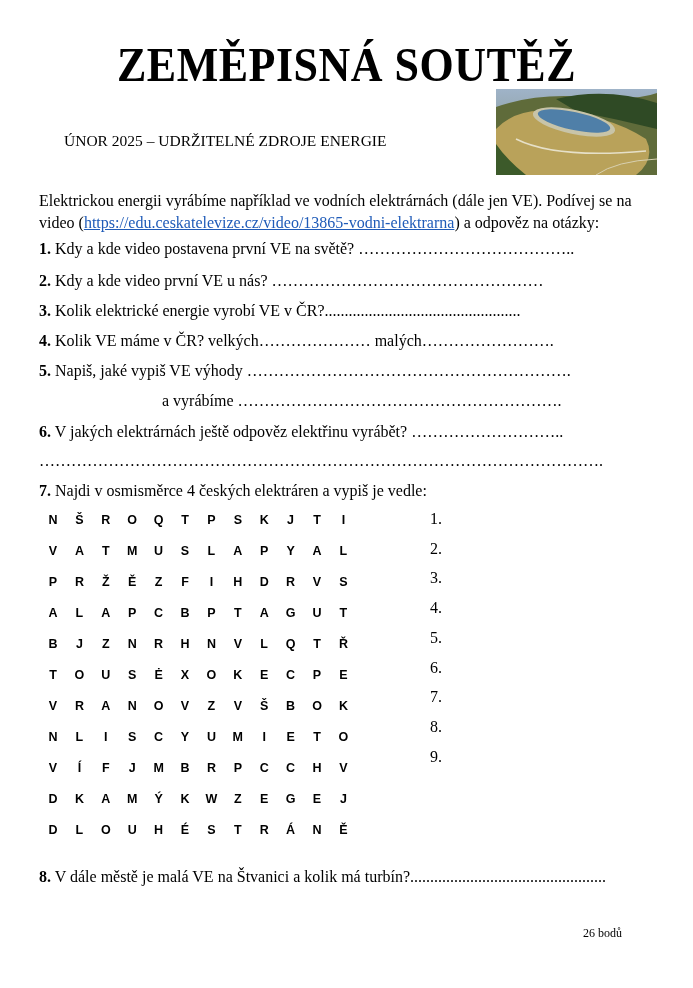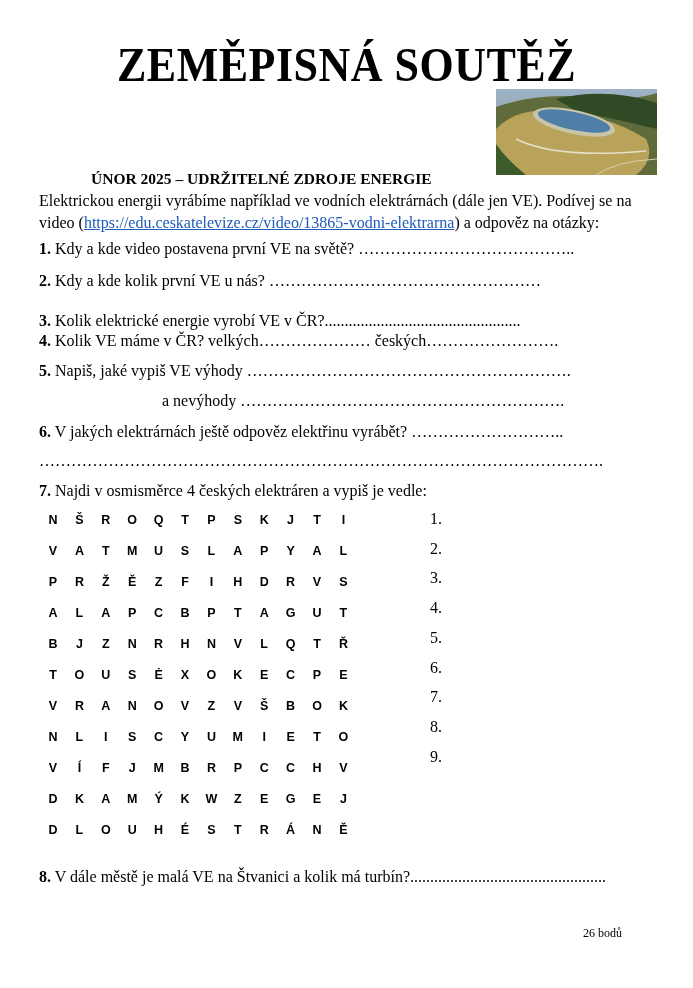--- a/index.html
+++ b/index.html
@@ -1,21 +1,21 @@
 <!DOCTYPE html>
 <html><head>
 <meta charset="utf-8">
 <style>
   html, body { margin: 0; padding: 0; background: #ffffff; }
   body { width: 693px; height: 988px; position: relative; overflow: hidden;
          font-family: "Liberation Serif", serif; color: #000; }
   .title { position: absolute; top: 38px; left: 0; width: 693px; text-align: center;
            font-size: 44px; font-weight: bold; letter-spacing: 0.5px;
            transform: scaleY(1.08); transform-origin: top center; }
-  .subtitle { position: absolute; top: 132px; left: 91px; font-size: 15.5px; font-weight: bold; margin-top: 38px; }
+  .subtitle { position: absolute; top: 132px; left: 64px; font-size: 15.5px; font-weight: normal; }
   .photo { position: absolute; top: 89px; left: 496px; width: 161px; height: 86px; overflow: hidden; }
   .intro { position: absolute; top: 190px; left: 39px; width: 620px; font-size: 16px; line-height: 22px; }
   .intro a { color: #1f5bb8; text-decoration: underline; }
   .q { position: absolute; left: 39px; font-size: 16px; white-space: nowrap; }
   .q b { font-weight: bold; }
   .grid { position: absolute; top: 513px; left: 47px; }
   .row { position: absolute; left: 0; height: 20px; }
   .cell { position: absolute; width: 20px; text-align: center; top: 0;
           font-family: "Liberation Sans", sans-serif; font-weight: bold; font-size: 12.5px; }
   .answers { position: absolute; top: 510px; left: 430px; }
@@ -46,25 +46,25 @@
     <path d="M20 50 Q60 70 150 62" stroke="#e6e0c8" stroke-width="1.5" fill="none"></path>
     <path d="M100 86 Q120 72 161 70" stroke="#d8d0b0" stroke-width="1" fill="none"></path>
   </svg>
 </div>
 
 <div class="intro">
   <span>Elektrickou energii vyrábíme například ve vodních elektrárnách (dále jen VE). Podívej se na video (</span><a>https://edu.ceskatelevize.cz/video/13865-vodni-elektrarna</a><span>) a odpověz na otázky:</span>
 </div>
 
 <div class="q" style="top:240px"><b>1.</b><span> Kdy a kde video postavena první VE na světě? …………………………………..</span></div>
-<div class="q" style="top:272px"><b>2.</b><span> Kdy a kde kolik první VE u nás? ……………………………………………</span></div>
-<div class="q" style="top:312px"><b>3.</b><span> Kolik elektrické energie vyrobí VE v ČR?.................................................</span></div>
-<div class="q" style="top:332px"><b>4.</b><span> Kolik VE máme v ČR?  velkých………………… českých…………………….</span></div>
+<div class="q" style="top:272px"><b>2.</b><span> Kdy a kde video první VE u nás? ……………………………………………</span></div>
+<div class="q" style="top:302px"><b>3.</b><span> Kolik elektrické energie vyrobí VE v ČR?.................................................</span></div>
+<div class="q" style="top:332px"><b>4.</b><span> Kolik VE máme v ČR?  velkých………………… malých…………………….</span></div>
 <div class="q" style="top:362px"><b>5.</b><span> Napiš, jaké vypiš VE výhody …………………………………………………….</span></div>
-<div class="q" style="top:392px; left:162px"><span>a nevýhody …………………………………………………….</span></div>
+<div class="q" style="top:392px; left:162px"><span>a vyrábíme …………………………………………………….</span></div>
 <div class="q" style="top:423px"><b>6.</b><span> V jakých elektrárnách ještě odpověz elektřinu vyrábět?  ………………………..</span></div>
 <div class="q" style="top:452px"><span>…………………………………………………………………………………………….</span></div>
 <div class="q" style="top:482px"><b>7.</b><span> Najdi v osmisměrce 4 českých elektráren a vypiš je vedle:</span></div>
 
 <div class="grid" id="grid">
     <div class="row" style="top: 0px;">
       <span class="cell" style="left: -4px;">N</span>
       <span class="cell" style="left: 22.4px;">Š</span>
       <span class="cell" style="left: 48.8px;">R</span>
       <span class="cell" style="left: 75.2px;">O</span>

